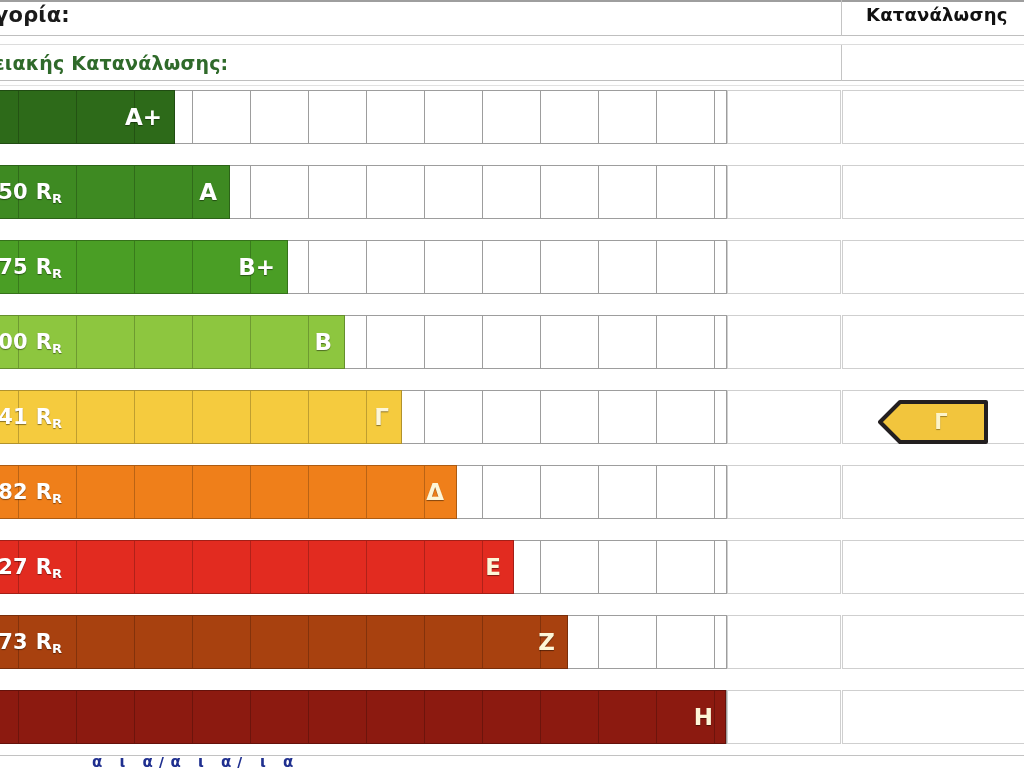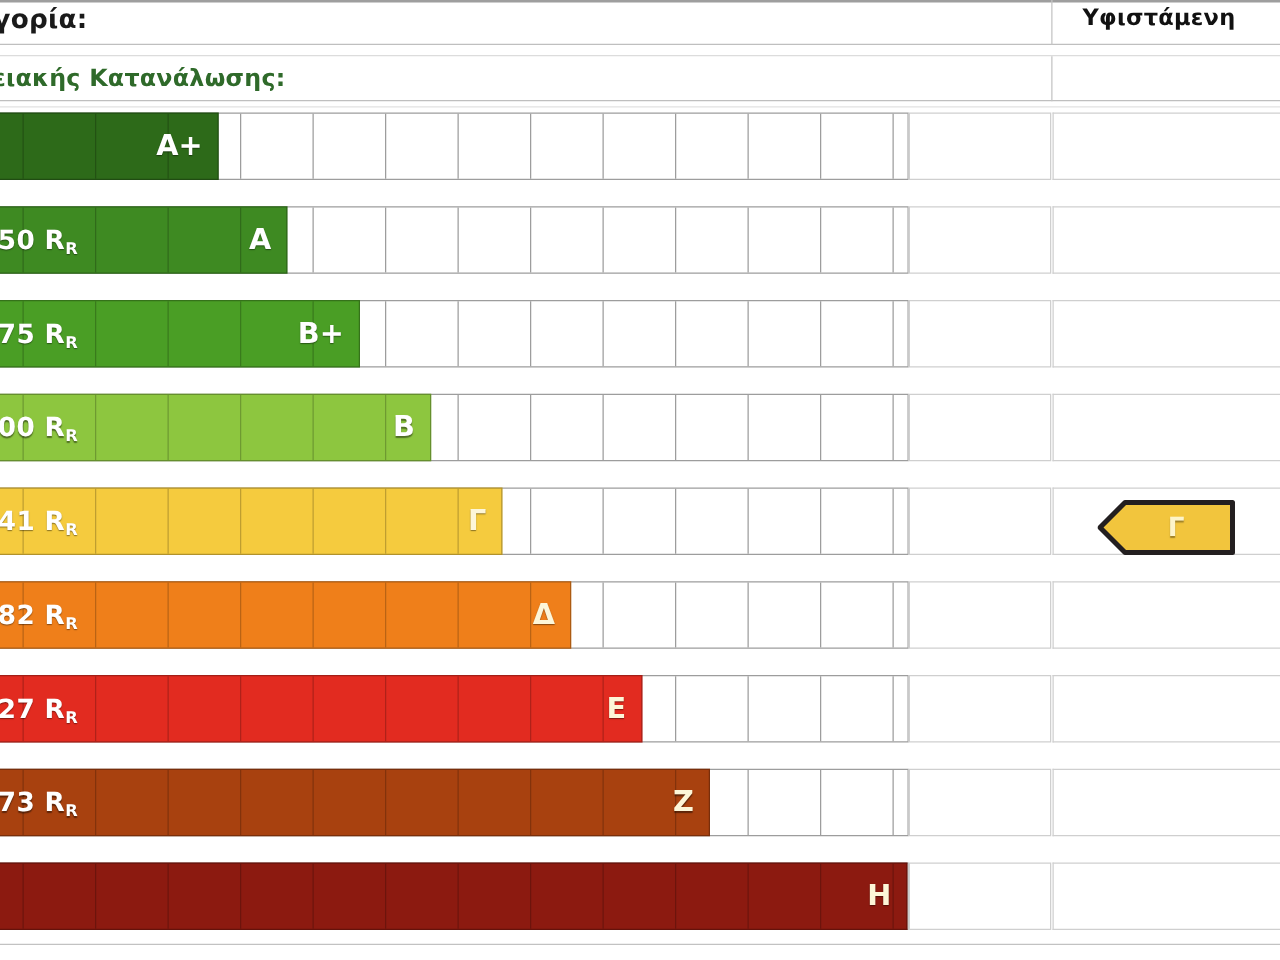--- a/index.html
+++ b/index.html
@@ -110,21 +110,21 @@
 </head>
 <body>
 
 <div id="sheet">
 
   <div id="header-zone">
     <div class="hdr-rule thick" style="top:0px;"></div>
 
     <div class="hdr-label" id="hdr-category-label" style="color: rgb(26, 26, 26);">γορία:</div>
 
-    <div class="hdr-label" id="hdr-existing-label">Υφιστάμενη</div>
+    <div class="hdr-label" id="hdr-existing-label">Κατανάλωσης</div>
 
     <div class="hdr-rule" style="top:35px;"></div>
     <div class="hdr-rule" style="top:44px;background:#dcdcdc;"></div>
 
     <div class="hdr-label" id="hdr-consumption-label" style="color: rgb(47, 106, 42);">ειακής Κατανάλωσης:</div>
 
     <div class="hdr-rule" style="top:80px;"></div>
     <div class="hdr-rule" style="top:85px;background:#e2e2e2;"></div>
 
     <div class="hdr-vsep" style="left:841px;top:0px;height:36px;"></div>
@@ -423,14 +423,17 @@
     </div>
 
   <div id="result-badge">
     <svg width="110" height="44" viewBox="0 0 110 44" xmlns="http://www.w3.org/2000/svg">
       <polygon id="badge-shape" points="22,2 108,2 108,42 22,42 2,22" fill="#F2C53D" stroke="#231f20" stroke-width="4" stroke-linejoin="round"></polygon>
     </svg>
     <div class="badge-letter">Γ</div>
   </div>
 
   <div id="bottom-rule"></div>
+  <div id="bottom-caption">
+    <div class="cap-text" style="color: rgb(31, 47, 143);">ά  ί  ά/ά  ί  ά/  ί ά</div>
+  </div>
 
 </div>
 
 </body></html>

